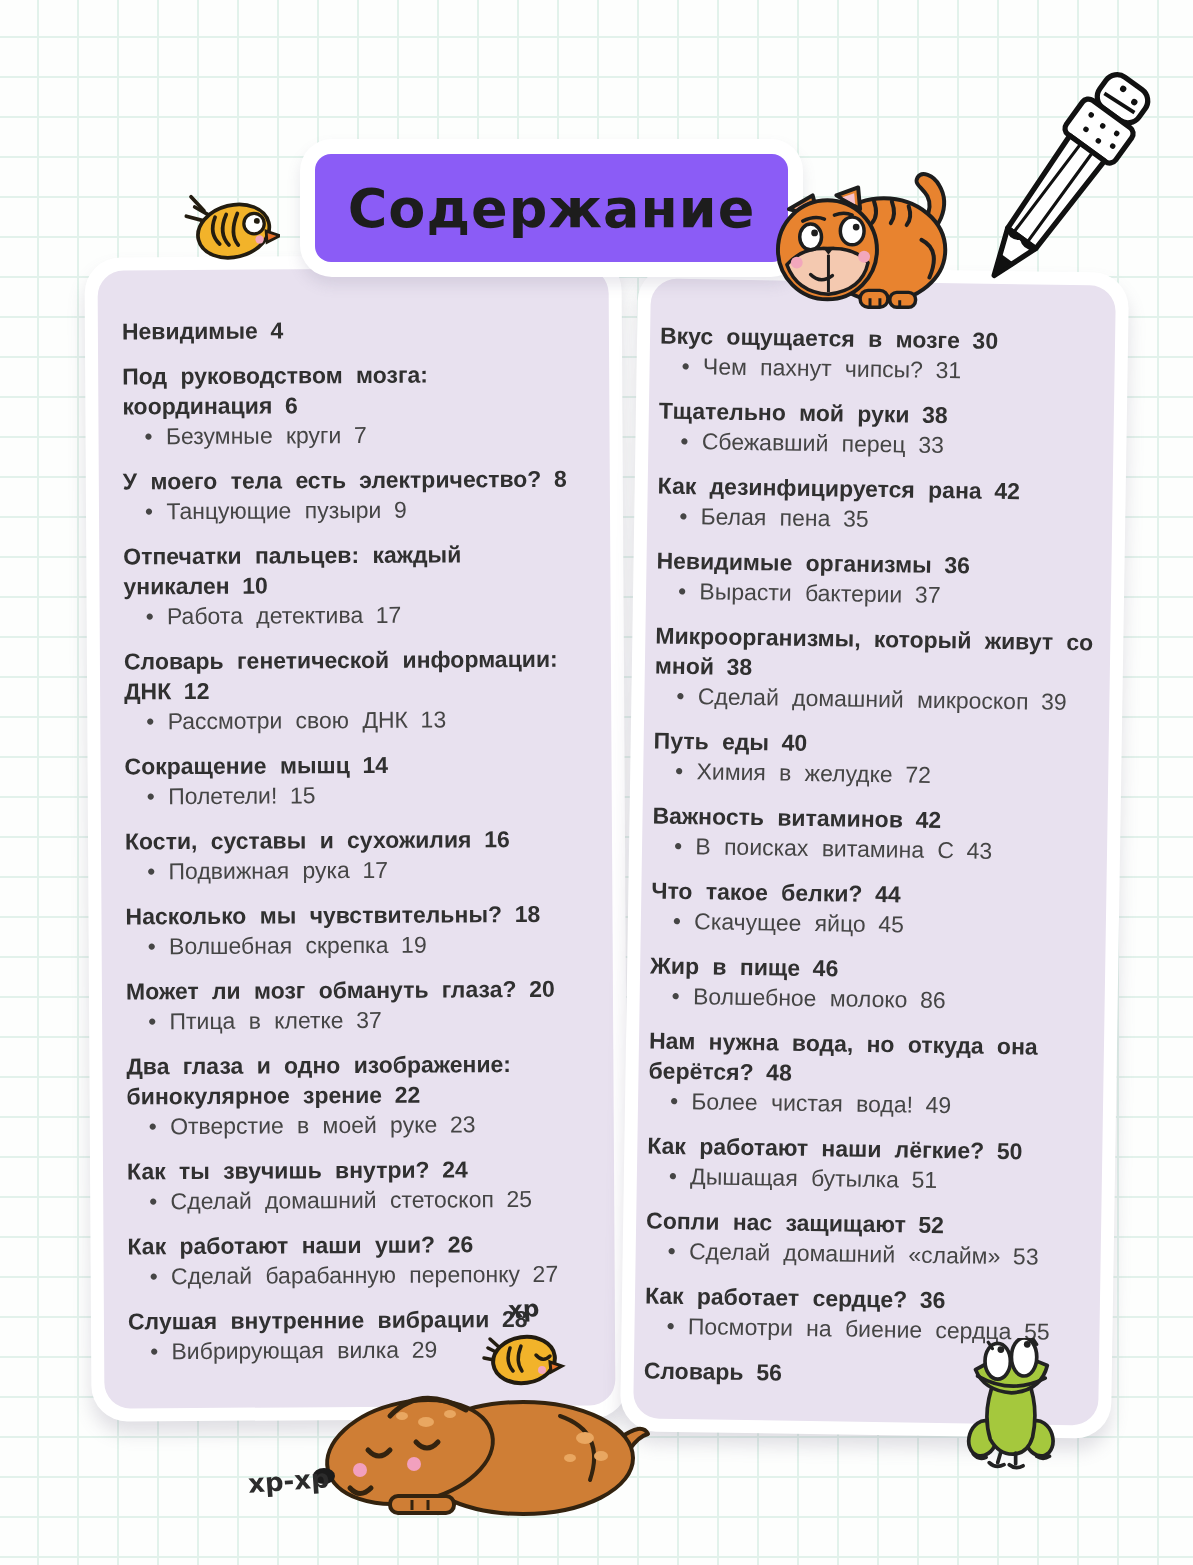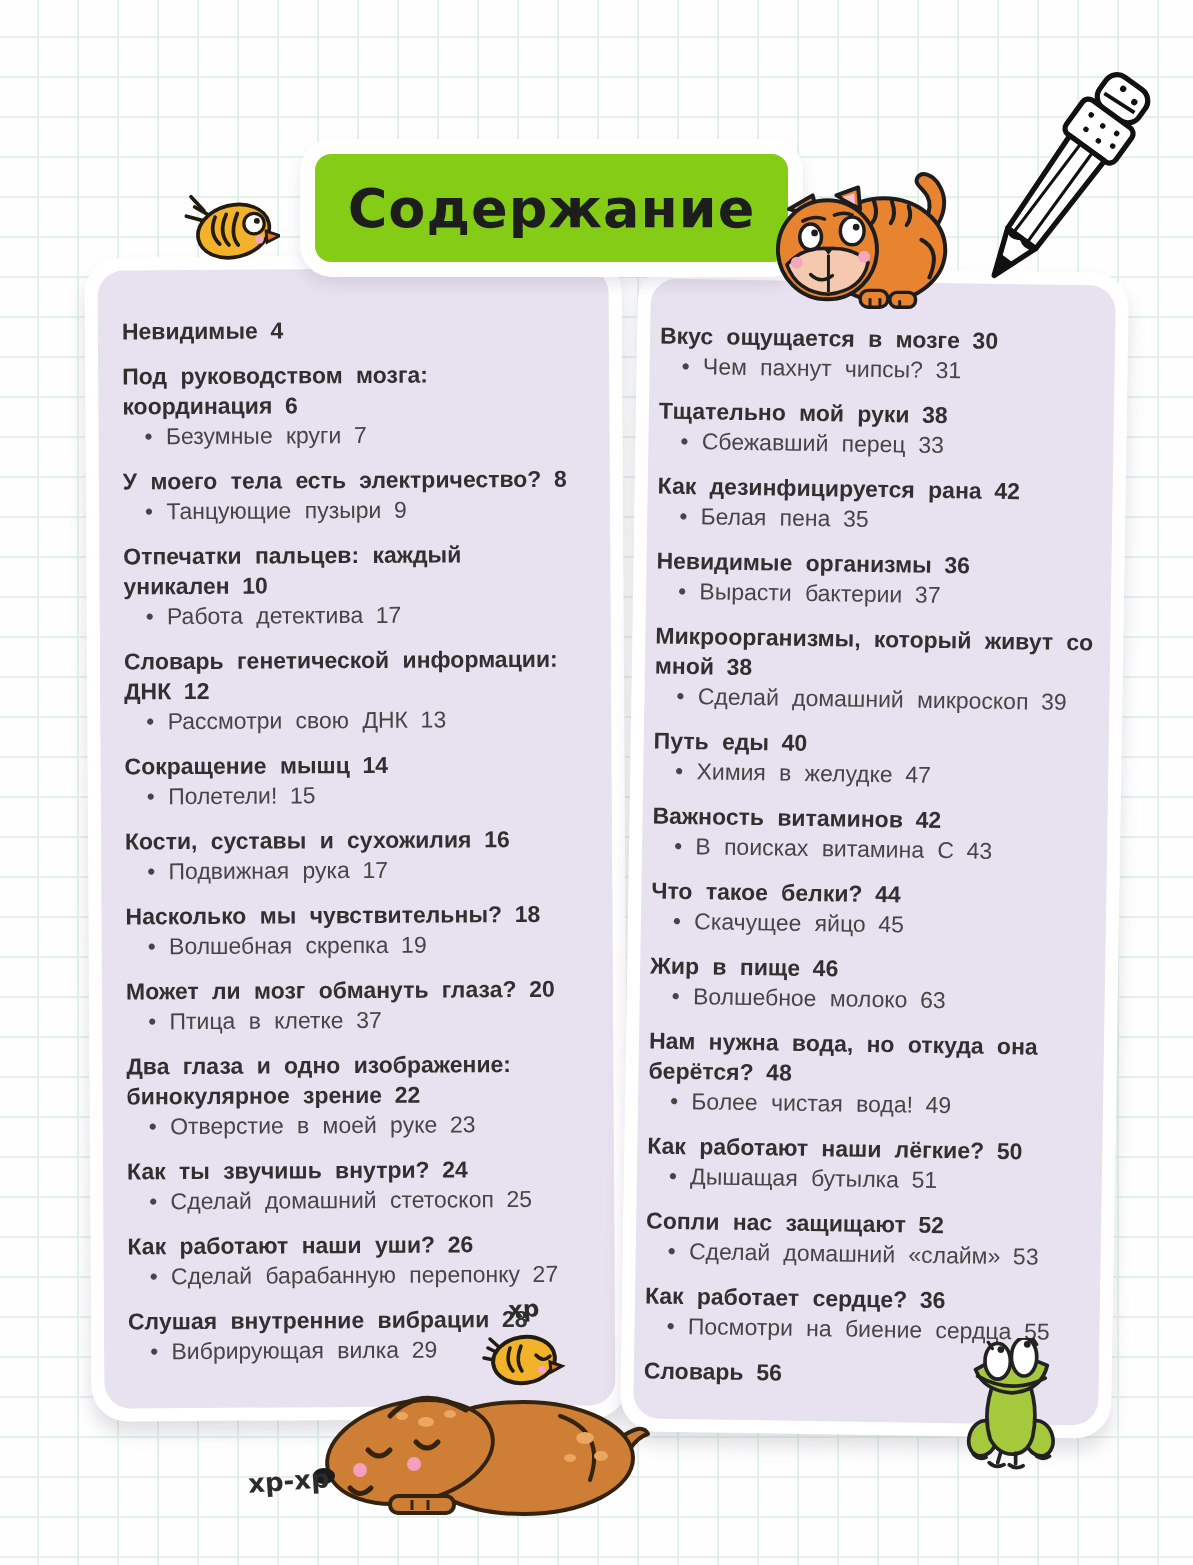--- a/index.html
+++ b/index.html
@@ -12,21 +12,21 @@
       linear-gradient(90deg,#E2F2EB 2px, transparent 2px);
     background-size:40px 40px;
     background-position:-3px -4px;
   }
   .title-box{
     position:absolute;left:300px;top:139px;width:503px;height:138px;
     background:#fff;border-radius:32px;z-index:3;
     box-shadow:0 8px 14px rgba(120,110,140,.16);
   }
   .title-inner{
-    position:absolute;inset:15px;background:#84cc16;border-radius:16px;
+    position:absolute;inset:15px;background:#8b5cf6;border-radius:16px;
     display:flex;align-items:center;justify-content:center;
   }
   .title-inner h1{
     margin:0;font-family:"DejaVu Sans",sans-serif;font-weight:bold;
     font-size:54px;color:#1d1d1d;letter-spacing:1px;
   }
   .panel{
     position:absolute;background:#fff;border-radius:36px;z-index:2;
     box-shadow:0 12px 18px rgba(110,100,132,.20);
   }
@@ -153,36 +153,36 @@
         <div class="sub"><span class="st">Вырасти бактерии</span><span class="pg">37</span></div>
       </div>
 
       <div class="entry">
         <div class="main"><span class="mt">Микроорганизмы, который живут со мной</span><span class="pg">38</span></div>
         <div class="sub"><span class="st">Сделай домашний микроскоп</span><span class="pg">39</span></div>
       </div>
 
       <div class="entry">
         <div class="main"><span class="mt">Путь еды</span><span class="pg">40</span></div>
-        <div class="sub"><span class="st">Химия в желудке</span><span class="pg">47</span></div>
+        <div class="sub"><span class="st">Химия в желудке</span><span class="pg">72</span></div>
       </div>
 
       <div class="entry">
         <div class="main"><span class="mt">Важность витаминов</span><span class="pg">42</span></div>
         <div class="sub"><span class="st">В поисках витамина C</span><span class="pg">43</span></div>
       </div>
 
       <div class="entry">
         <div class="main"><span class="mt">Что такое белки?</span><span class="pg">44</span></div>
         <div class="sub"><span class="st">Скачущее яйцо</span><span class="pg">45</span></div>
       </div>
 
       <div class="entry">
         <div class="main"><span class="mt">Жир в пище</span><span class="pg">46</span></div>
-        <div class="sub"><span class="st">Волшебное молоко</span><span class="pg">63</span></div>
+        <div class="sub"><span class="st">Волшебное молоко</span><span class="pg">86</span></div>
       </div>
 
       <div class="entry">
         <div class="main"><span class="mt">Нам нужна вода, но откуда она берётся?</span><span class="pg">48</span></div>
         <div class="sub"><span class="st">Более чистая вода!</span><span class="pg">49</span></div>
       </div>
 
       <div class="entry">
         <div class="main"><span class="mt">Как работают наши лёгкие?</span><span class="pg">50</span></div>
         <div class="sub"><span class="st">Дышащая бутылка</span><span class="pg">51</span></div>

